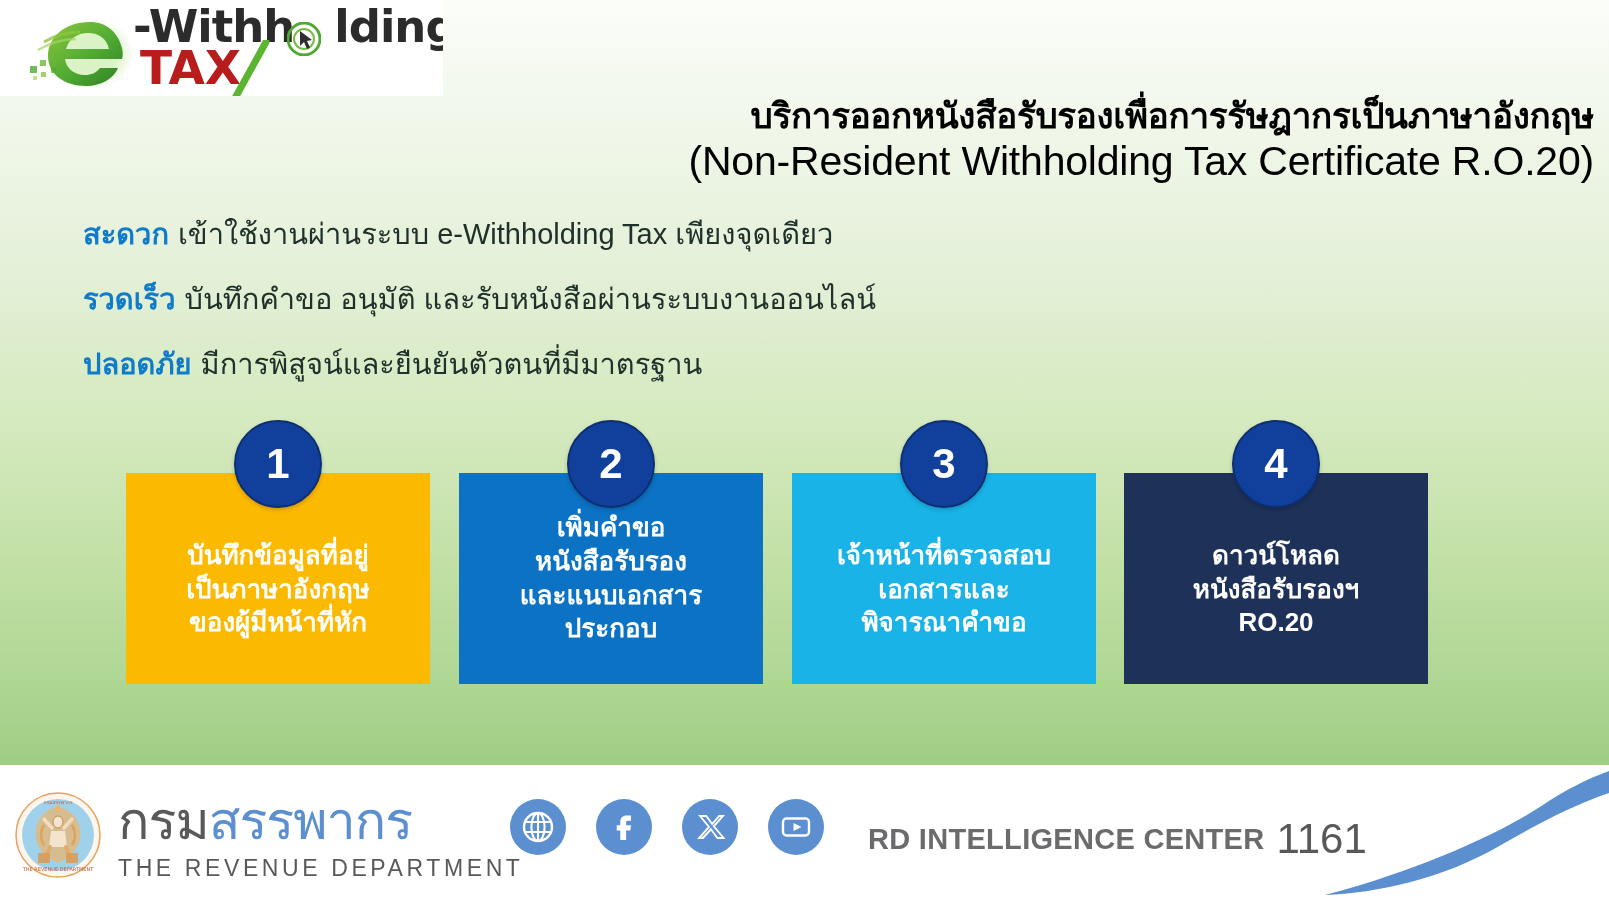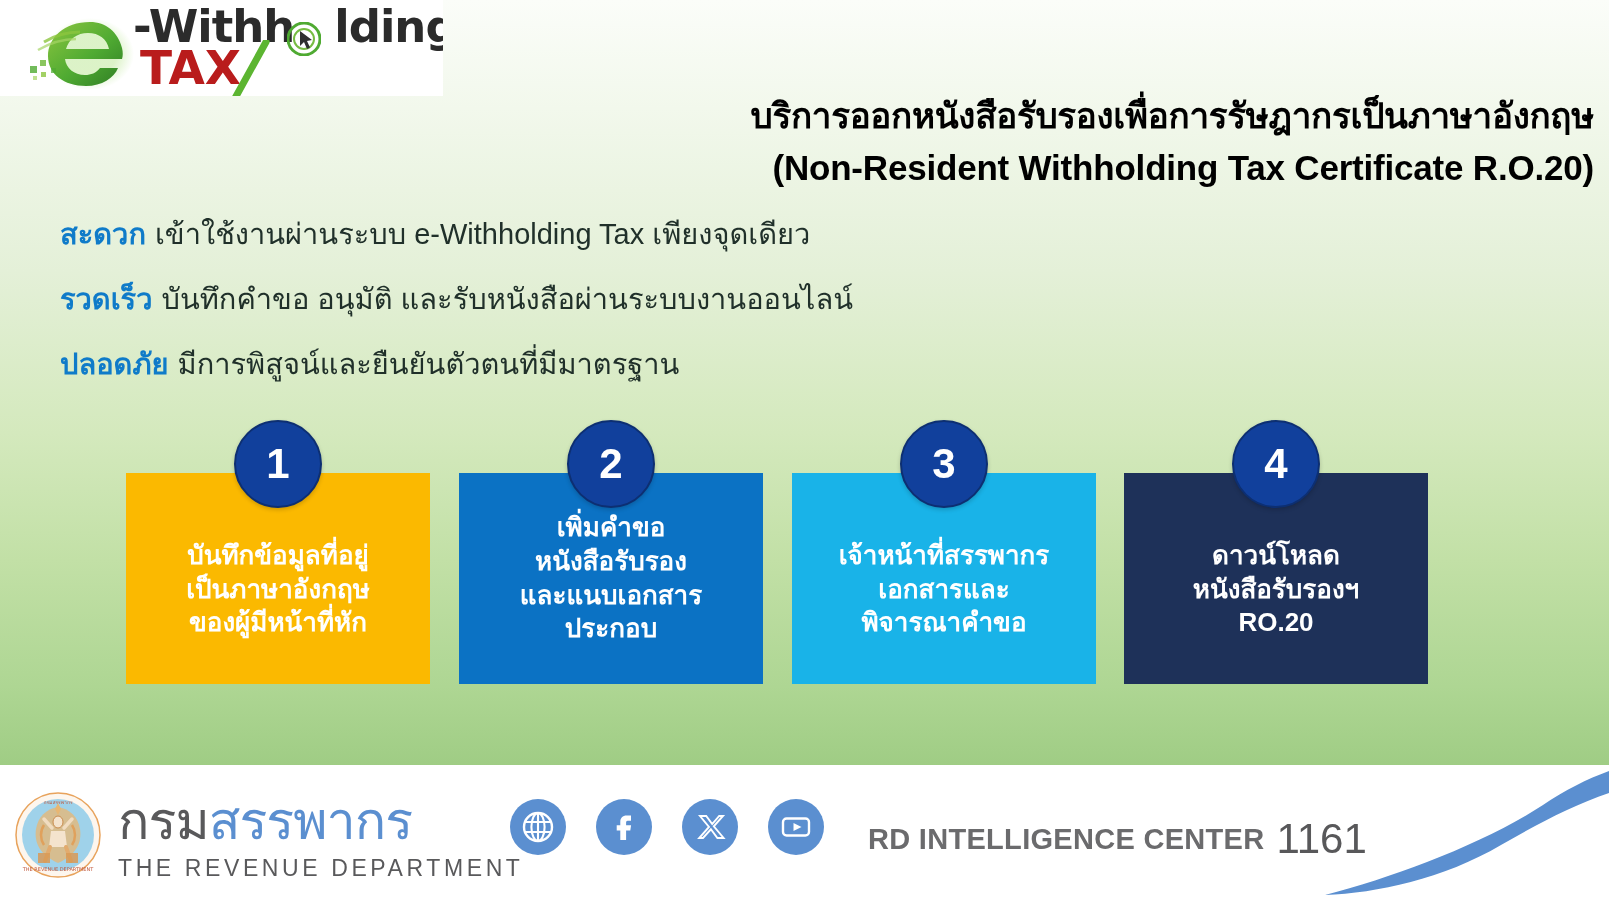--- a/index.html
+++ b/index.html
@@ -45,31 +45,31 @@
   
   .headline{
     position:absolute;left:404px;top:96px;width:1190px;
     text-align:right;color:#000000;line-height:1.12;
   }
   .headline .l1{
     display:block;font-size:35px;font-weight:bold;letter-spacing:-0.3px;
     font-family:"Liberation Sans","DejaVu Sans",sans-serif;
   }
   .headline .l2{
-    display:block;font-size:35px;font-weight:bold;margin-top:13px;letter-spacing:-0.2px;
+    display:block;font-size:41px;font-weight:normal;margin-top:4px;letter-spacing:-0.2px;
     font-family:"Liberation Sans","DejaVu Sans",sans-serif;
   }
 
   
   .bullets{position:absolute;left:60px;top:216px;width:1300px;}
   .bullet{
     font-size:29px;color:#1b2a20;line-height:1.28;margin-bottom:28px;white-space:nowrap;
   }
   .bullet .kw{
-    color:#0f7bc9;font-weight:bold;margin-right:9px;
+    color:#0f7bc9;font-weight:bold;margin-right:9px;margin-left:23px;
   }
   .bullet .txt{color:#20302a;font-weight:normal;}
 
   
   .steps{position:absolute;left:0;top:420px;width:1609px;height:280px;}
   .step{position:absolute;top:53px;height:211px;}
   .step .card{
     position:absolute;left:0;top:0;width:100%;height:211px;
     display:flex;align-items:center;justify-content:center;
     box-sizing:border-box;padding:34px 10px 12px 10px;
@@ -221,21 +221,21 @@
           <span>และแนบเอกสาร</span>
           <span>ประกอบ</span>
         </div>
       </div>
     </div>
 
     <div class="step step3">
       <div class="badge">3</div>
       <div class="card">
         <div class="card-text">
-          <span>เจ้าหน้าที่สรรพากร</span>
+          <span>เจ้าหน้าที่ตรวจสอบ</span>
           <span>เอกสารและ</span>
           <span>พิจารณาคำขอ</span>
         </div>
       </div>
     </div>
 
     <div class="step step4">
       <div class="badge">4</div>
       <div class="card">
         <div class="card-text">

